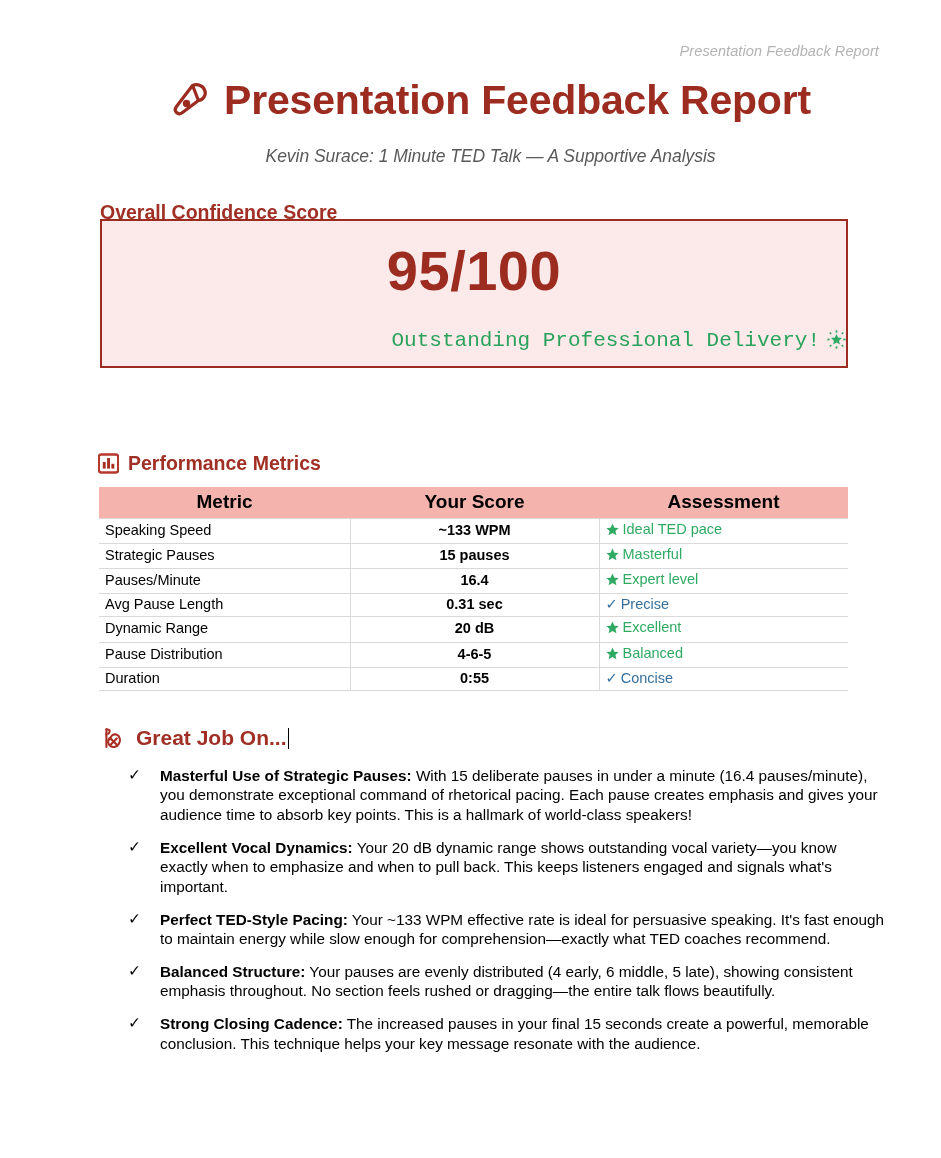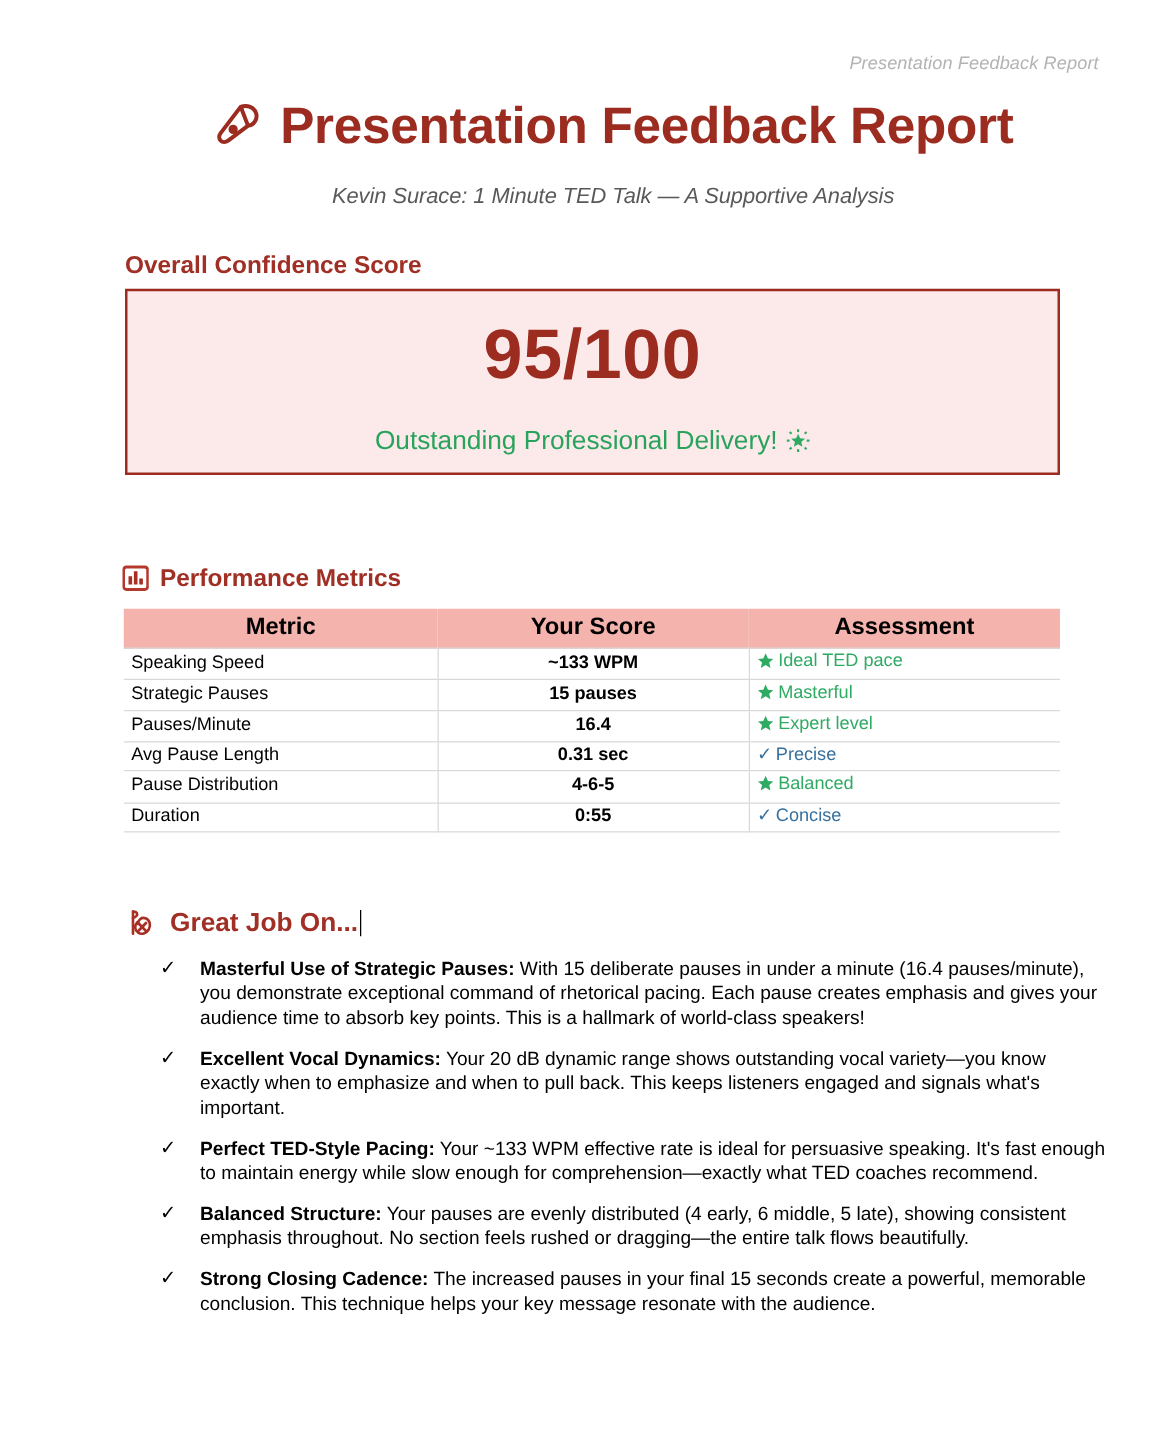--- a/index.html
+++ b/index.html
@@ -99,41 +99,42 @@
     height: 21px;
     background: #000;
     vertical-align: -4px;
     margin-left: 1px;
   }
 
   
   .score-card {
     position: absolute;
     left: 80px;
-    top: 231px;
+    top: 219px;
     width: 748px;
     height: 149px;
     background: #fceaea;
     border: 2px solid #9c2b20;
   }
   .score-value {
     text-align: center;
     font-size: 56px;
     font-weight: bold;
     color: #9c2b20;
     margin-top: 22px;
     letter-spacing: 0.5px;
     line-height: 1;
   }
   .score-caption {
-    text-align: center;
+    text-align: right;
     font-size: 21px;
     color: #29a35c;
     margin-top: 30px;
     white-space: nowrap;
+    font-family: Liberation Mono, monospace;
   }
   .sparkle-icon {
     display: inline-block;
     vertical-align: -3px;
     margin-left: 7px;
   }
 
   
   .metrics-table {
     position: absolute;
@@ -286,20 +287,27 @@
         <td class="c-assess assess-star"><span class="star-glyph"><svg width="13" height="13" viewBox="0 0 14 14">
                 <path d="M7 0.6 L9 5.1 L13.6 5.5 L10.1 8.7 L11.2 13.3 L7 10.8 L2.8 13.3 L3.9 8.7 L0.4 5.5 L5 5.1 Z" fill="#2eaa63"></path>
               </svg></span><span>Expert level</span></td>
       </tr>
       <tr>
         <td class="c-metric">Avg Pause Length</td>
         <td class="c-score">0.31 sec</td>
         <td class="c-assess assess-check"><span class="check-glyph">✓</span><span>Precise</span></td>
       </tr>
       <tr>
+        <td class="c-metric">Dynamic Range</td>
+        <td class="c-score">20 dB</td>
+        <td class="c-assess assess-star"><span class="star-glyph"><svg width="13" height="13" viewBox="0 0 14 14">
+                <path d="M7 0.6 L9 5.1 L13.6 5.5 L10.1 8.7 L11.2 13.3 L7 10.8 L2.8 13.3 L3.9 8.7 L0.4 5.5 L5 5.1 Z" fill="#2eaa63"></path>
+              </svg></span><span>Excellent</span></td>
+      </tr>
+      <tr>
         <td class="c-metric">Pause Distribution</td>
         <td class="c-score">4-6-5</td>
         <td class="c-assess assess-star"><span class="star-glyph"><svg width="13" height="13" viewBox="0 0 14 14">
                 <path d="M7 0.6 L9 5.1 L13.6 5.5 L10.1 8.7 L11.2 13.3 L7 10.8 L2.8 13.3 L3.9 8.7 L0.4 5.5 L5 5.1 Z" fill="#2eaa63"></path>
               </svg></span><span>Balanced</span></td>
       </tr>
       <tr>
         <td class="c-metric">Duration</td>
         <td class="c-score">0:55</td>
         <td class="c-assess assess-check"><span class="check-glyph">✓</span><span>Concise</span></td>

